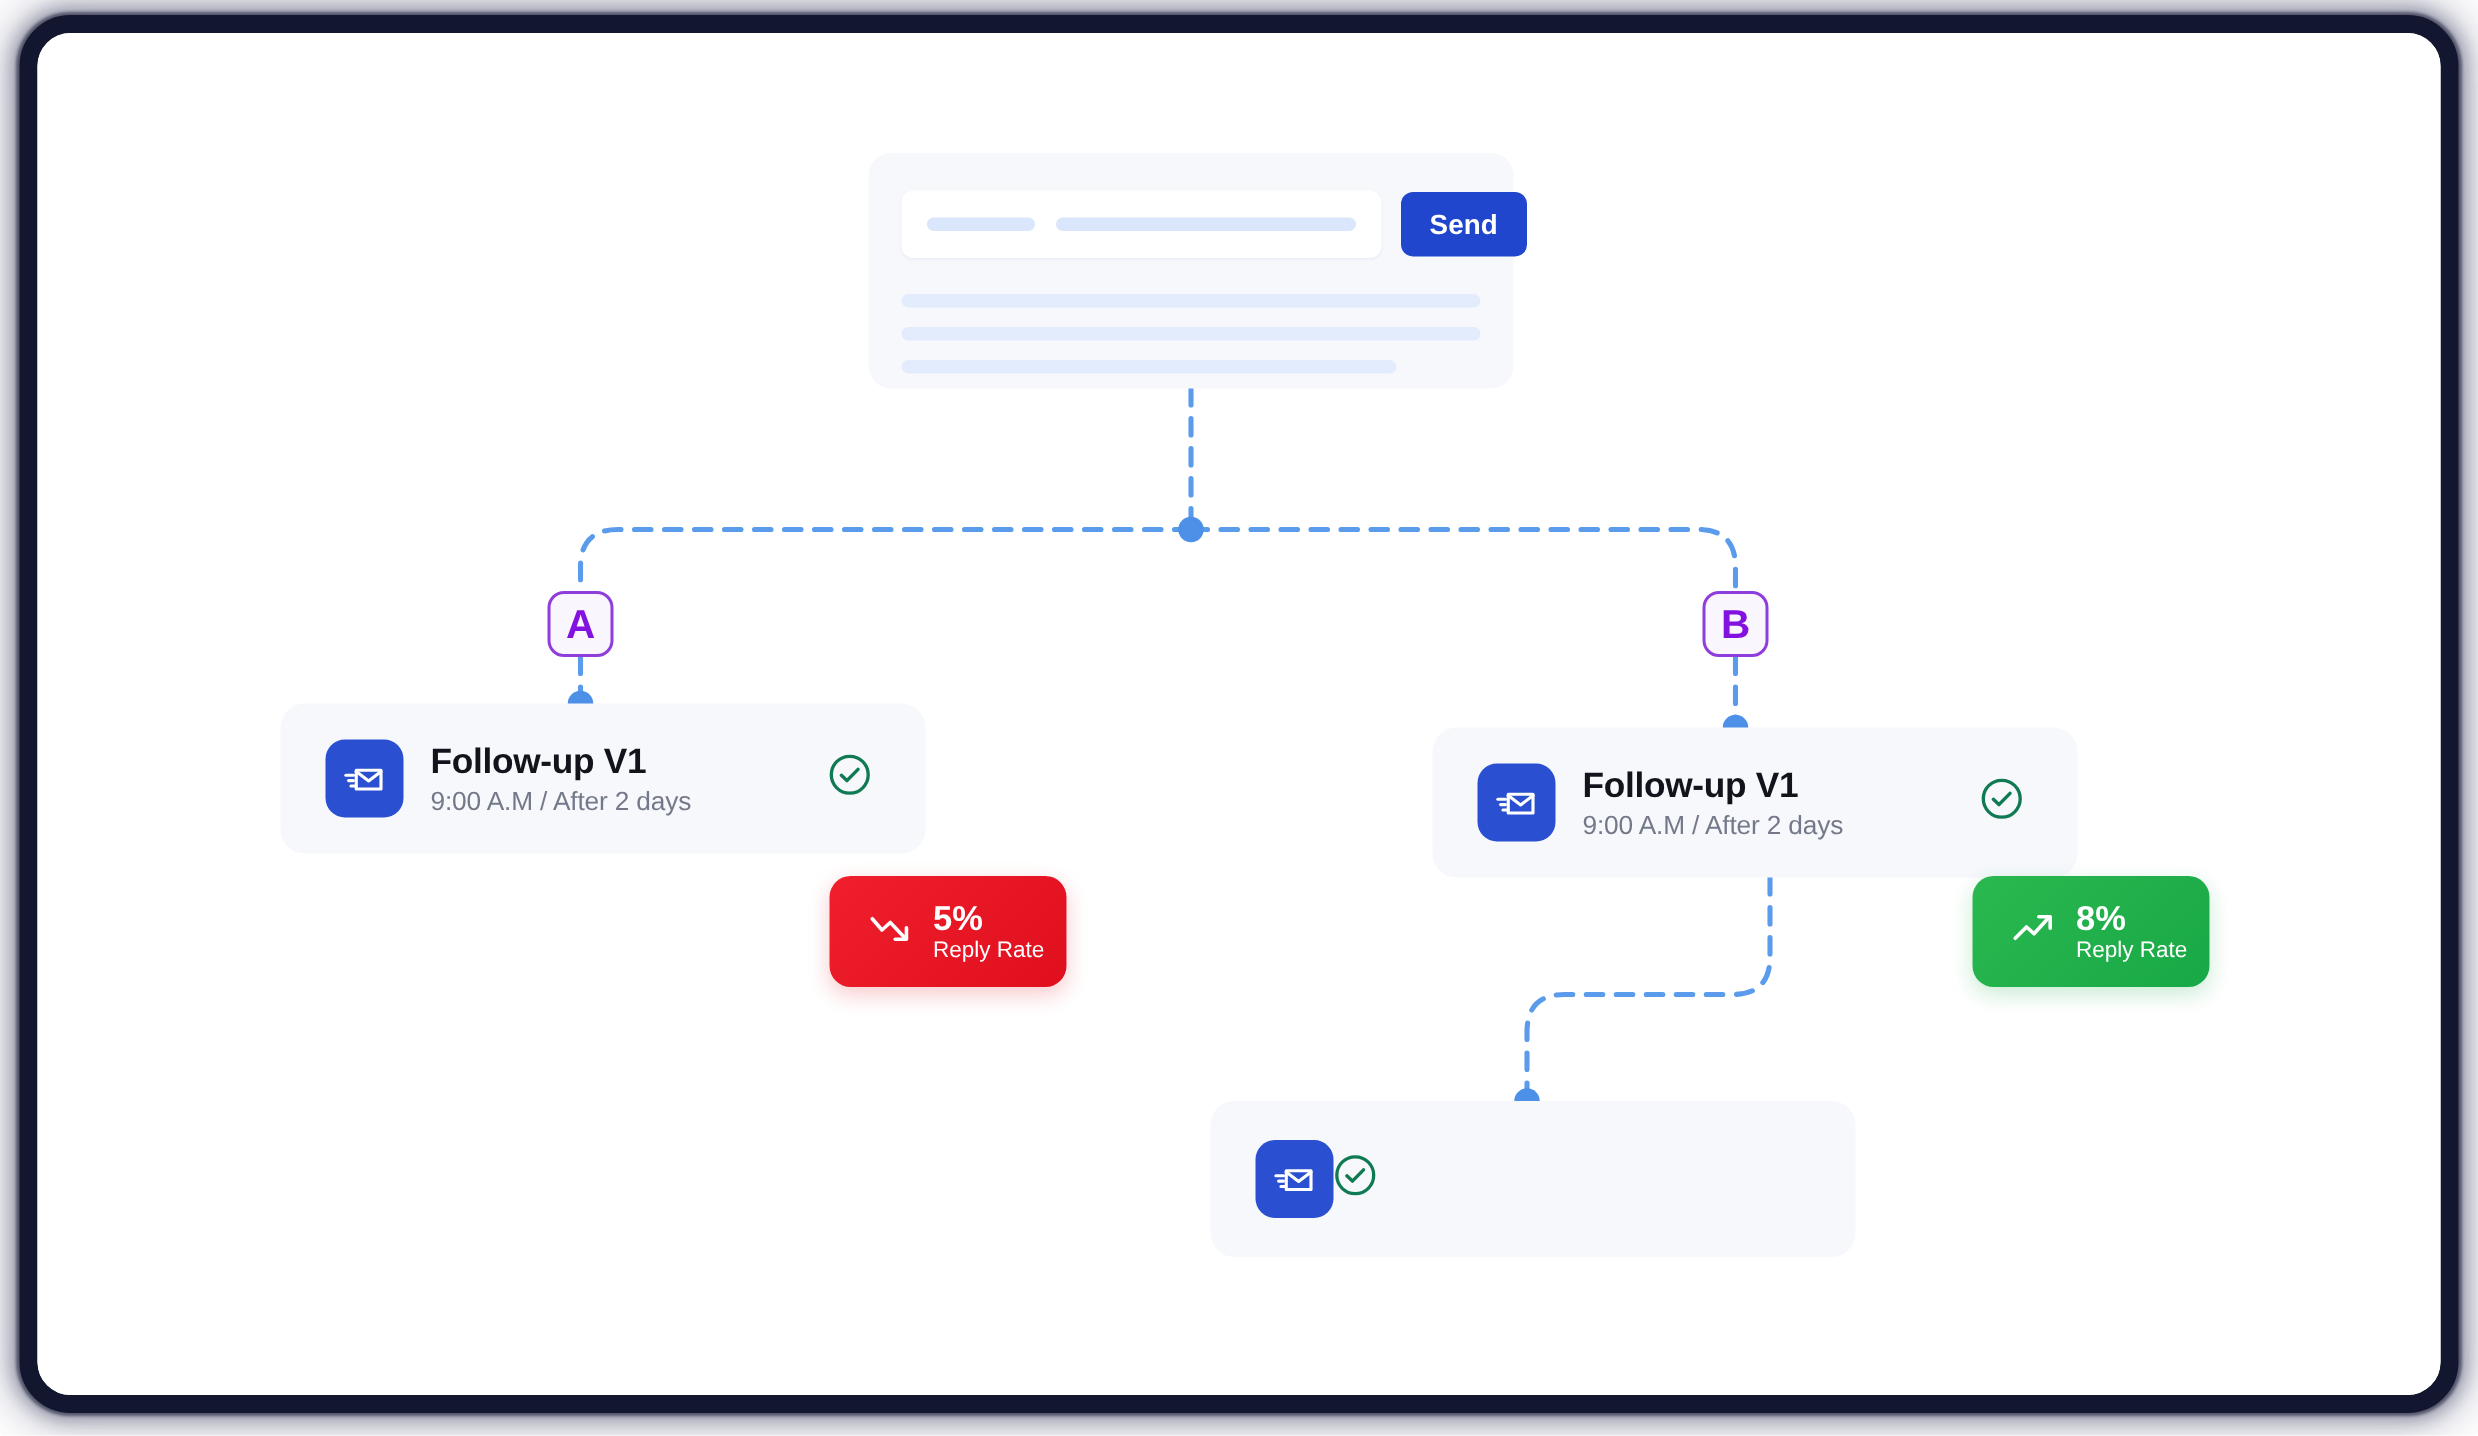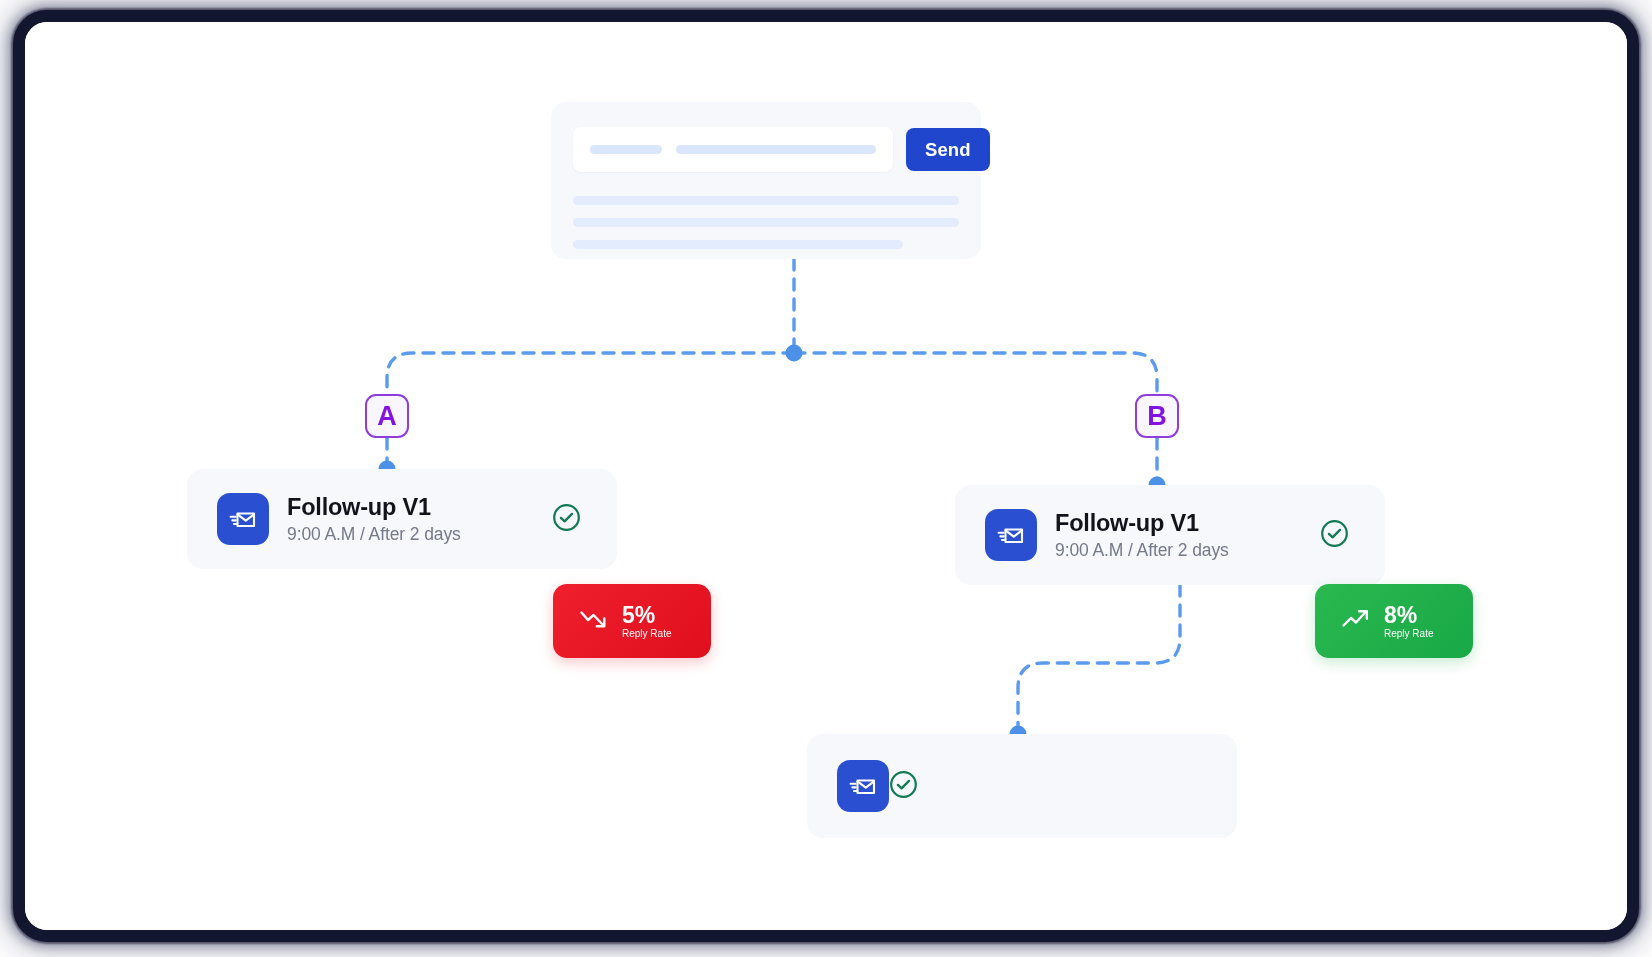--- a/index.html
+++ b/index.html
@@ -50,21 +50,21 @@
   .wires {
     position: absolute;
     left: 0; top: 0;
     width: 1602px;
     height: 908px;
   }
 
   
   .compose-card {
     position: absolute;
-    left: 526px;
+    left: 554px;
     top: 80px;
     width: 430px;
     height: 157px;
     background: #f7f8fc;
     border-radius: 15px;
   }
   .compose-row {
     position: absolute;
     left: 22px;
     top: 25px;
@@ -200,21 +200,21 @@
     background: linear-gradient(135deg,#ef1f2d 0%, #e00f1d 100%);
     box-shadow: 0 5px 14px rgba(222,18,30,.22);
   }
   .rate-up {
     left: 1290px; top: 562px;
     background: linear-gradient(135deg,#2ab84f 0%, #18a846 100%);
     box-shadow: 0 5px 14px rgba(24,168,70,.22);
   }
   .rate-text { display: flex; flex-direction: column; }
   .rate-value { font-size: 23px; font-weight: 700; line-height: 1.15; }
-  .rate-label { font-size: 10px; font-weight: 400; line-height: 1.2; }
+  .rate-label { font-size: 15px; font-weight: 400; line-height: 1.2; }
 </style>
 </head>
 <body>
 
 <div id="screen">
   <div class="frame">
     <div class="canvas">
 
       <svg class="wires" viewBox="0 0 1602 908" width="1602" height="908">
         <g fill="none" stroke="#5b9bec" stroke-width="3.4" stroke-dasharray="11 9" stroke-linecap="round">

